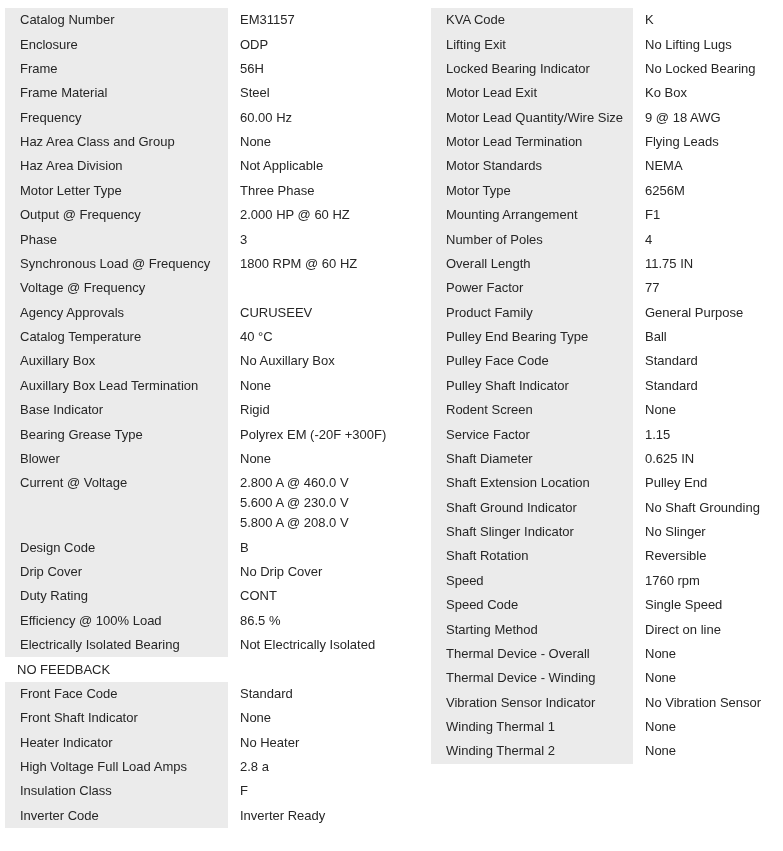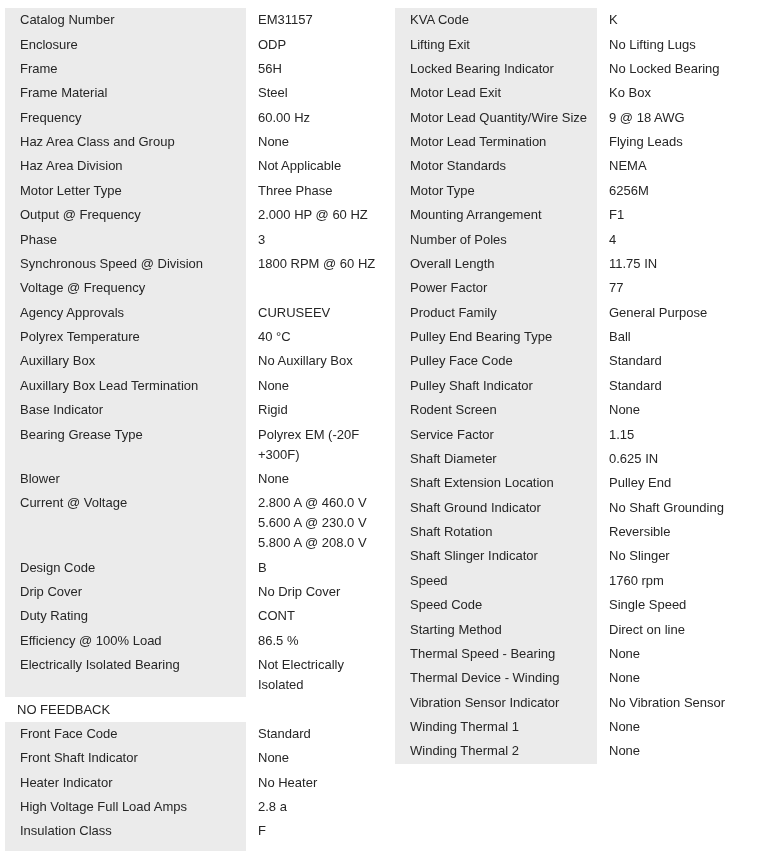--- a/index.html
+++ b/index.html
@@ -31,22 +31,22 @@
     display: flex;
     align-items: stretch;
   }
   .label {
     background: #ebebeb;
     padding: 2.2px 8px 2.2px 15px;
     box-sizing: border-box;
     line-height: 20px;
     flex-shrink: 0;
   }
-  .left  .label { width: 241px; }
-  .right .label { width: 202px; }
+  .left  .label { width: 223px; }
+  .right .label { width: 202px; margin-left: 36px; }
   .value {
     padding: 2.2px 0 2.2px 12px;
     line-height: 20px;
     white-space: pre-line;
   }
 </style>
 </head>
 <body>
 
 <div class="page">
@@ -85,32 +85,32 @@
       </div>
       <div class="row">
         <div class="label">Output @ Frequency</div>
         <div class="value">2.000 HP @ 60 HZ</div>
       </div>
       <div class="row">
         <div class="label">Phase</div>
         <div class="value">3</div>
       </div>
       <div class="row">
-        <div class="label">Synchronous Speed @ Division</div>
+        <div class="label">Synchronous Load @ Frequency</div>
         <div class="value">1800 RPM @ 60 HZ</div>
       </div>
       <div class="row">
         <div class="label">Voltage @ Frequency</div>
       </div>
       <div class="row">
         <div class="label">Agency Approvals</div>
         <div class="value">CURUSEEV</div>
       </div>
       <div class="row">
-        <div class="label">Polyrex Temperature</div>
+        <div class="label">Catalog Temperature</div>
         <div class="value">40 °C</div>
       </div>
       <div class="row">
         <div class="label">Auxillary Box</div>
         <div class="value">No Auxillary Box</div>
       </div>
       <div class="row">
         <div class="label">Auxillary Box Lead Termination</div>
         <div class="value">None</div>
       </div>
@@ -259,41 +259,41 @@
       </div>
       <div class="row">
         <div class="label">Shaft Extension Location</div>
         <div class="value">Pulley End</div>
       </div>
       <div class="row">
         <div class="label">Shaft Ground Indicator</div>
         <div class="value">No Shaft Grounding</div>
       </div>
       <div class="row">
+        <div class="label">Shaft Slinger Indicator</div>
+        <div class="value">No Slinger</div>
+      </div>
+      <div class="row">
         <div class="label">Shaft Rotation</div>
         <div class="value">Reversible</div>
       </div>
       <div class="row">
-        <div class="label">Shaft Slinger Indicator</div>
-        <div class="value">No Slinger</div>
-      </div>
-      <div class="row">
         <div class="label">Speed</div>
         <div class="value">1760 rpm</div>
       </div>
       <div class="row">
         <div class="label">Speed Code</div>
         <div class="value">Single Speed</div>
       </div>
       <div class="row">
         <div class="label">Starting Method</div>
         <div class="value">Direct on line</div>
       </div>
       <div class="row">
-        <div class="label">Thermal Speed - Bearing</div>
+        <div class="label">Thermal Device - Overall</div>
         <div class="value">None</div>
       </div>
       <div class="row">
         <div class="label">Thermal Device - Winding</div>
         <div class="value">None</div>
       </div>
       <div class="row">
         <div class="label">Vibration Sensor Indicator</div>
         <div class="value">No Vibration Sensor</div>
       </div>

